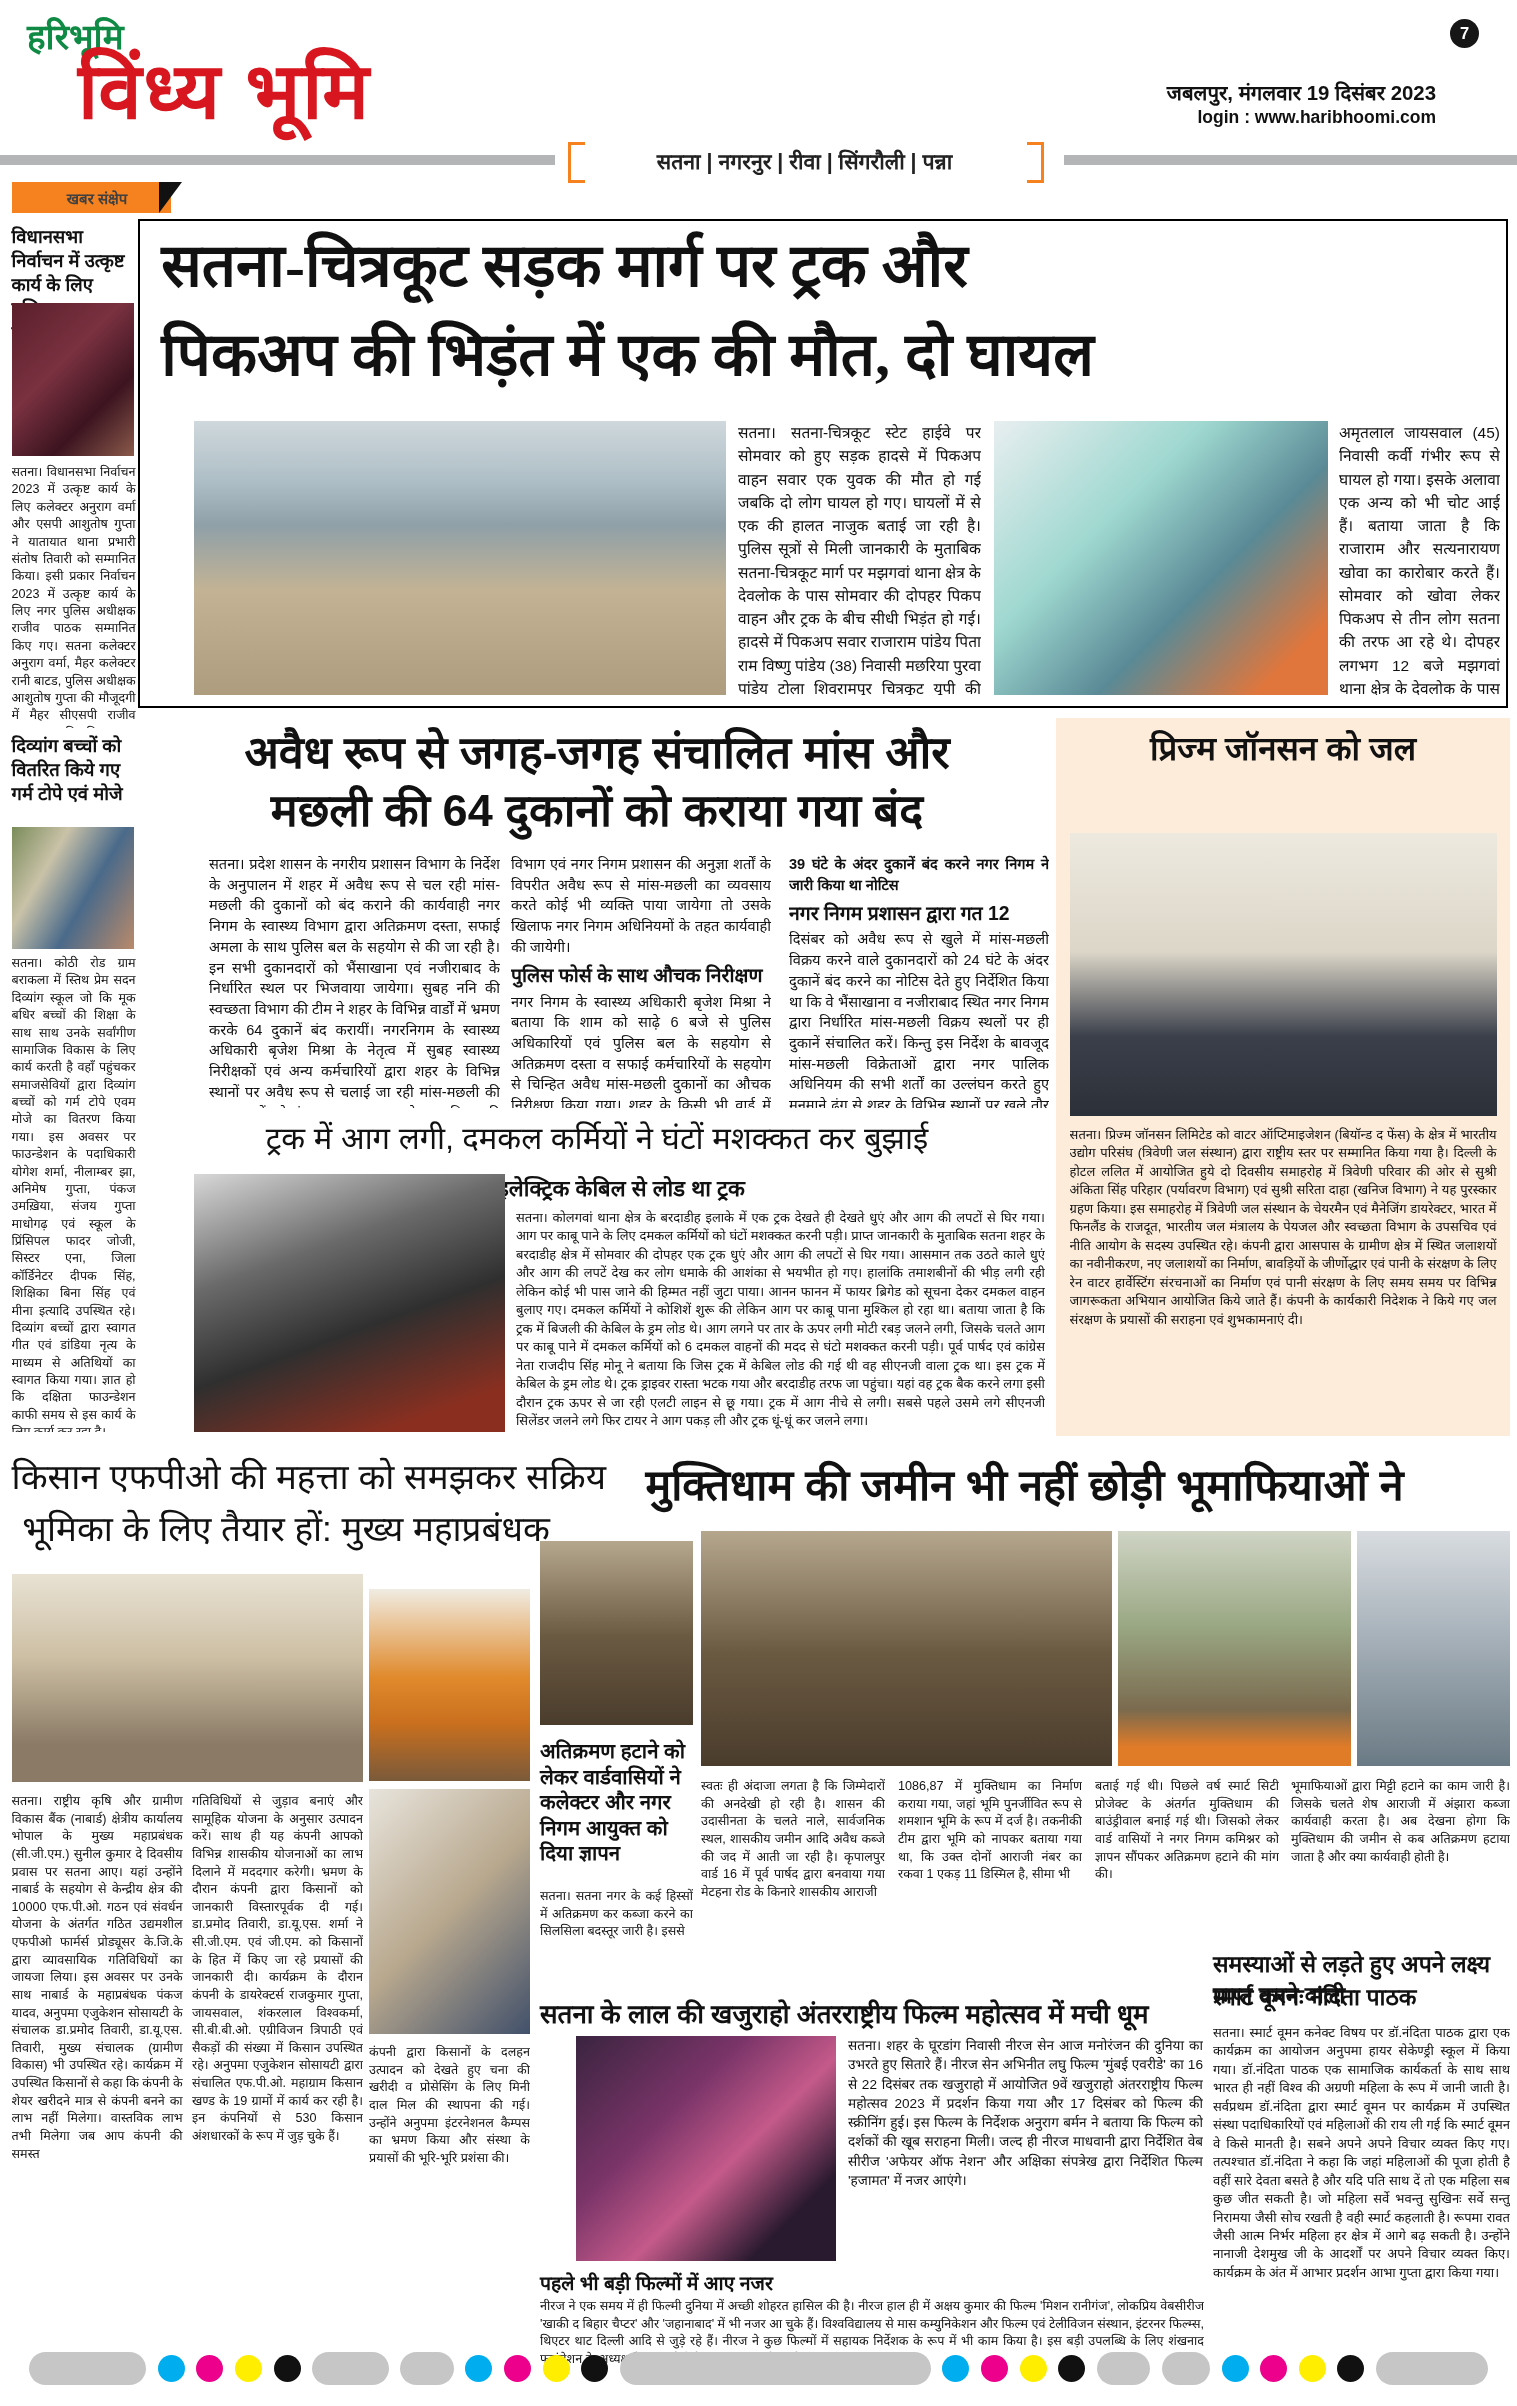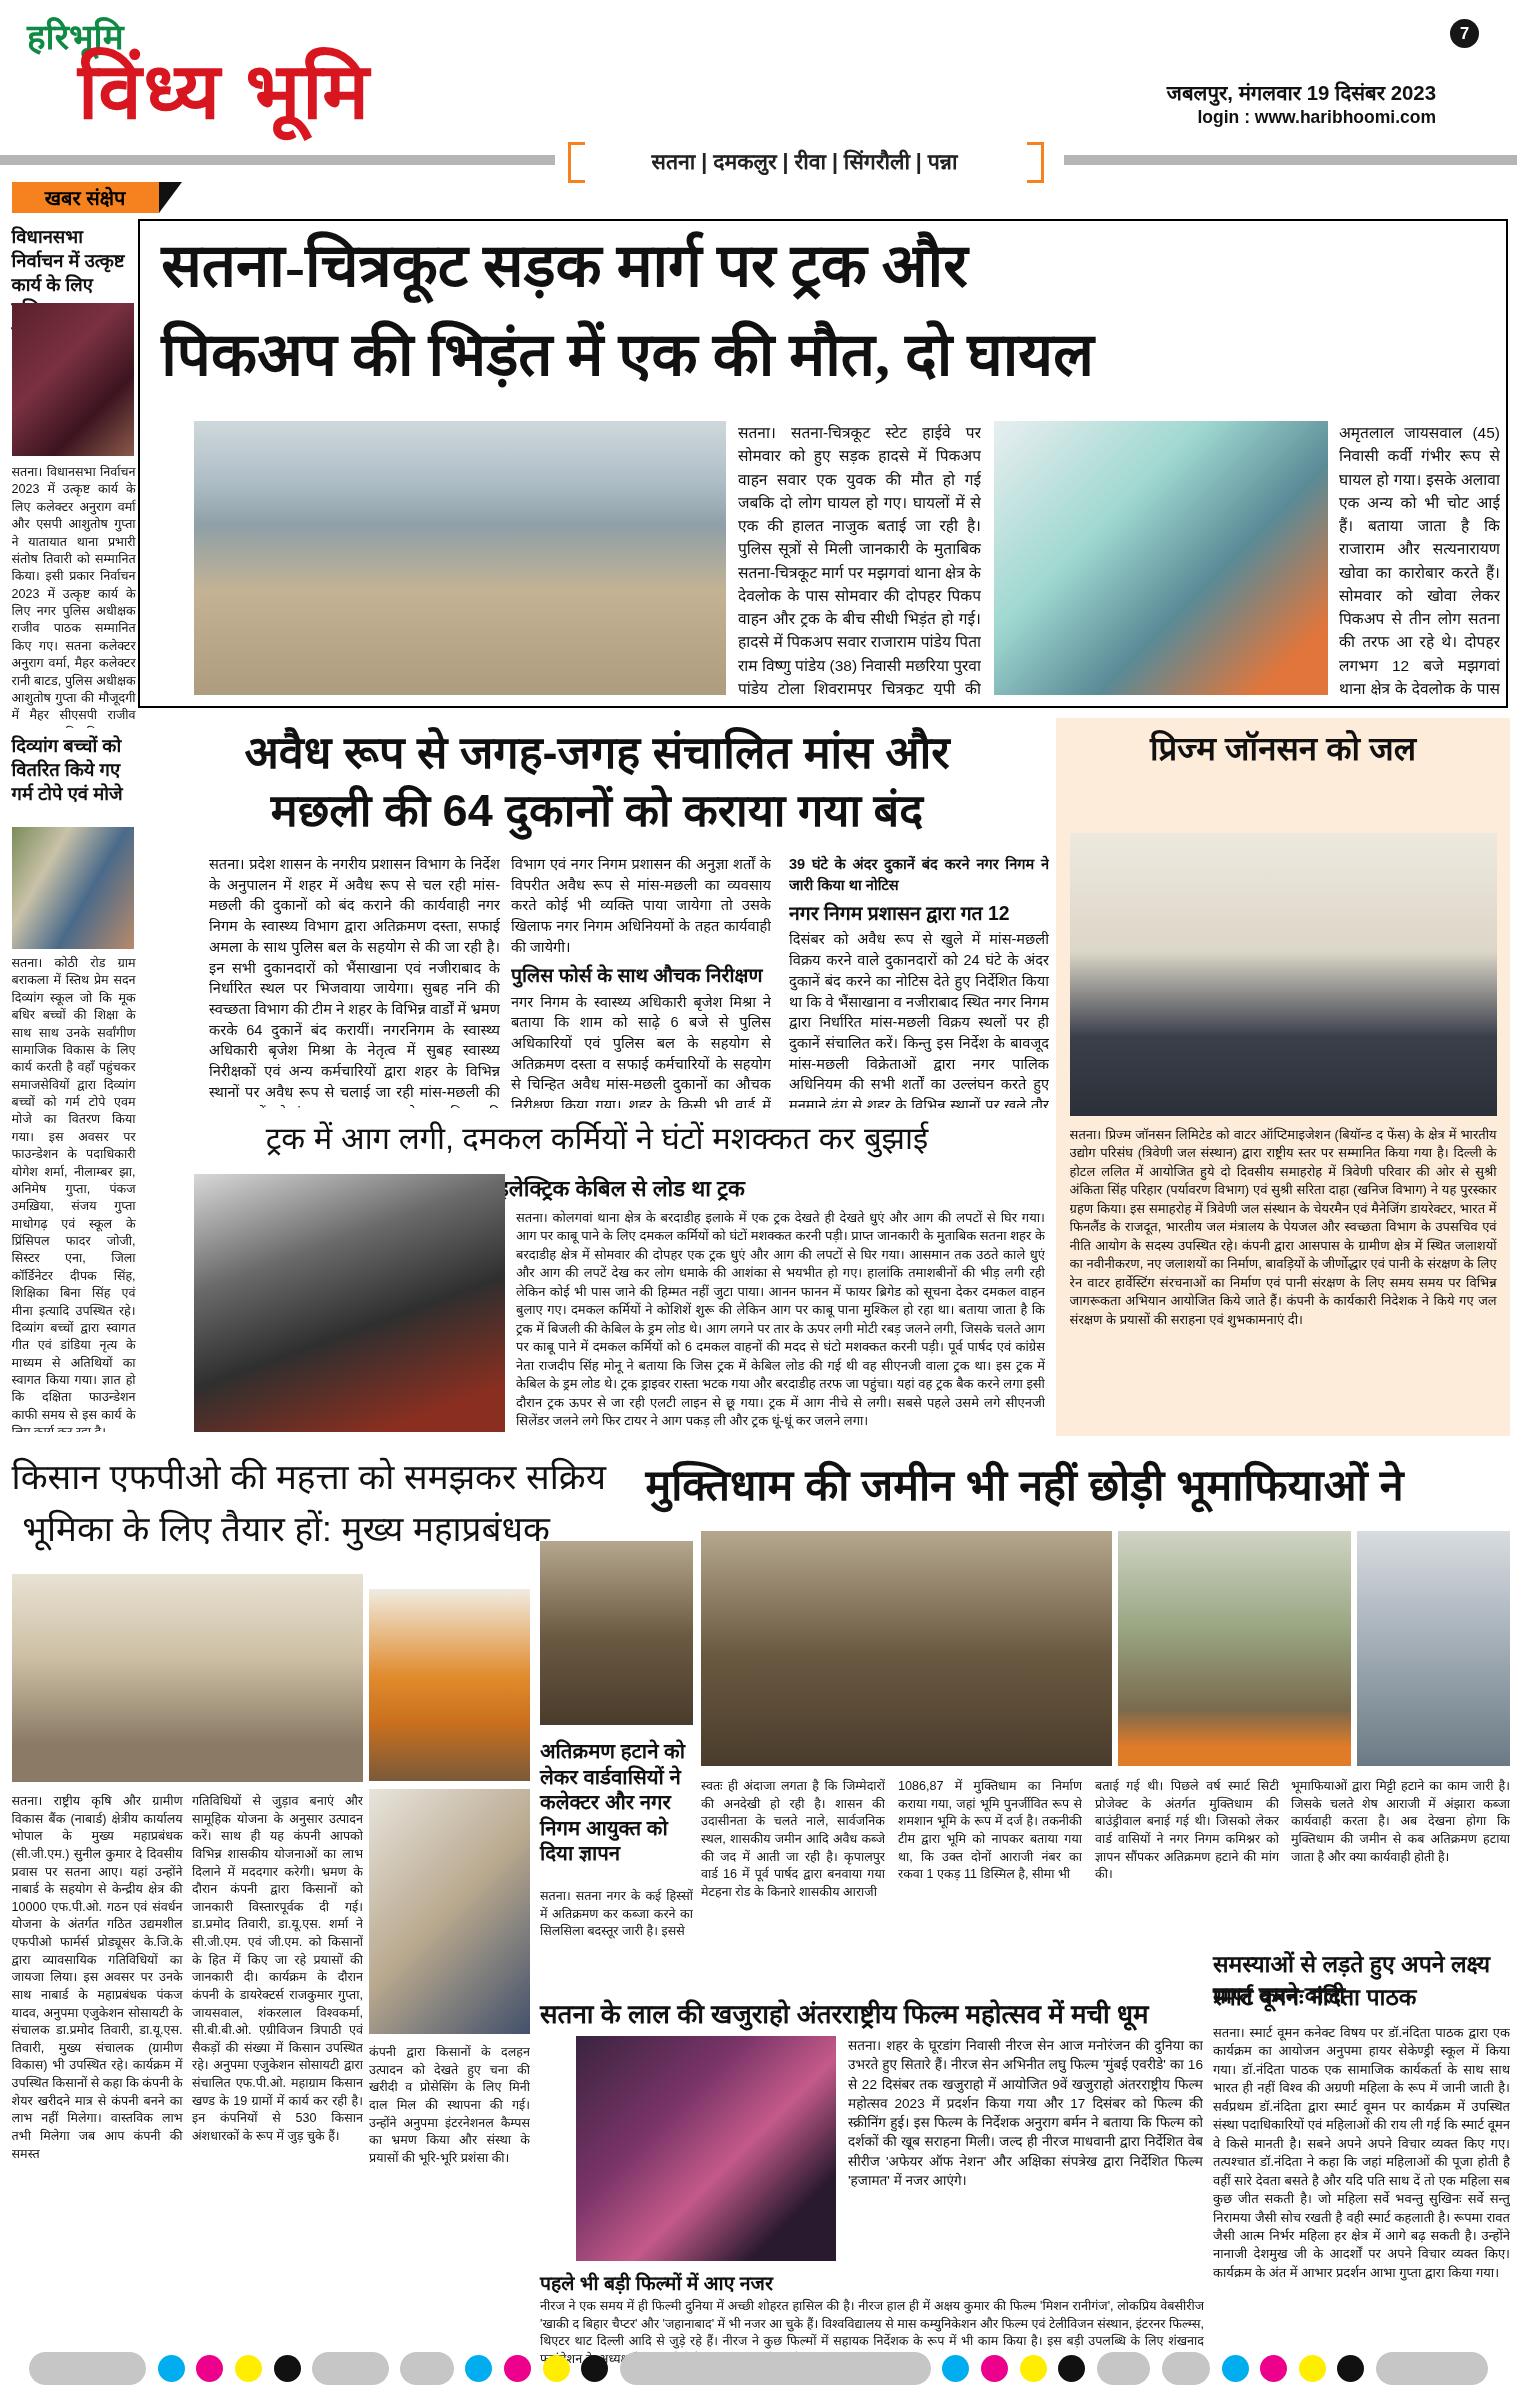--- a/index.html
+++ b/index.html
@@ -14,22 +14,22 @@
   .page-circle{width:29px;height:29px;border-radius:50%;background:#161616;color:#fff;
                font-size:16.5px;font-weight:bold;display:flex;align-items:center;justify-content:center;}
   .dateline{font-size:20.4px;font-weight:bold;}
   .loginline{font-size:17.5px;font-weight:bold;}
   .grey-bar{height:9.7px;background:#b3b5b7;}
   .cities{font-size:21.3px;font-weight:bold;color:#222;text-align:center;}
   .bracket{width:13.6px;height:35px;border:3.9px solid #f5821f;}
   .bracket.l{border-right:none;}
   .bracket.r{border-left:none;}
   
-  .brief-tab{background:#f5821f;color:#000000;font-weight:bold;font-size:20px;
-             display:flex;align-items:center;justify-content:center;}
+  .brief-tab{background:#f5821f;color:#404040;font-weight:bold;font-size:15px;
+             display:flex;align-items:center;justify-content:center;padding-left:12px;}
   .tab-fold{width:0;height:0;border-top:31px solid #111;border-right:23px solid transparent;}
   .brief-head{font-size:18.4px;font-weight:bold;line-height:1.3;}
   .brief-body{font-size:12.6px;line-height:1.38;text-align:justify;overflow:hidden;}
   
   .main-box{border:2.9px solid #000;}
   .lead-hl{font-size:60px;font-weight:800;line-height:1.45;white-space:nowrap;font-family:Liberation Serif, serif;}
   .lead-col{font-size:15.5px;line-height:1.5;text-align:justify;overflow:hidden;}
   
   .meat-hl{font-size:45px;font-weight:800;text-align:center;white-space:nowrap;}
   .sub-head{font-weight:bold;font-size:19.4px;line-height:1.25;}
@@ -75,21 +75,21 @@
   <div class="abs logo-green" style="left:27px;top:11.6px;">हरिभूमि</div>
   <div class="abs masthead" style="left:78px;top:35px;">विंध्य भूमि</div>
   <div class="abs page-circle" style="left:1450px;top:19.4px;">7</div>
   <div class="abs dateline" style="right:82px;top:78px;">जबलपुर, मंगलवार 19 दिसंबर 2023</div>
   <div class="abs loginline" style="right:82px;top:107px;">login : www.haribhoomi.com</div>
 
   <div class="abs grey-bar" style="left:0;top:155px;width:555px;"></div>
   <div class="abs grey-bar" style="left:1064px;top:155px;width:454px;"></div>
   <div class="abs bracket l" style="left:568px;top:142px;"></div>
   <div class="abs bracket r" style="left:1027px;top:142px;"></div>
-  <div class="abs cities" style="left:586px;top:146px;width:437px;">सतना | दमकलुर | रीवा | सिंगरौली | पन्ना</div>
+  <div class="abs cities" style="left:586px;top:146px;width:437px;">सतना | नगरनुर | रीवा | सिंगरौली | पन्ना</div>
 
   <div class="abs brief-tab" style="left:11.6px;top:182px;width:147px;height:31px;">खबर संक्षेप</div>
   <div class="abs tab-fold" style="left:159px;top:182px;"></div>
 
   <div class="abs brief-head" style="left:11.6px;top:225px;width:124px;">विधानसभा निर्वाचन में उत्कृष्ट कार्य के लिए पुलिस अफसर सम्मानित</div>
   <div class="ph ph-award1" style="left:11.6px;top:303px;width:122px;height:153px;"></div>
   <div class="abs brief-body" style="left:11.6px;top:464px;width:124px;height:264px;">सतना। विधानसभा निर्वाचन 2023 में उत्कृष्ट कार्य के लिए कलेक्टर अनुराग वर्मा और एसपी आशुतोष गुप्ता ने यातायात थाना प्रभारी संतोष तिवारी को सम्मानित किया। इसी प्रकार निर्वाचन 2023 में उत्कृष्ट कार्य के लिए नगर पुलिस अधीक्षक राजीव पाठक सम्मानित किए गए। सतना कलेक्टर अनुराग वर्मा, मैहर कलेक्टर रानी बाटड, पुलिस अधीक्षक आशुतोष गुप्ता की मौजूदगी में मैहर सीएसपी राजीव पाठक सम्मानित किए गए।</div>
 
   <div class="abs brief-head" style="left:11.6px;top:734px;width:124px;">दिव्यांग बच्चों को वितरित किये गए गर्म टोपे एवं मोजे</div>
   <div class="ph ph-kids" style="left:11.6px;top:827px;width:122px;height:122px;"></div>

